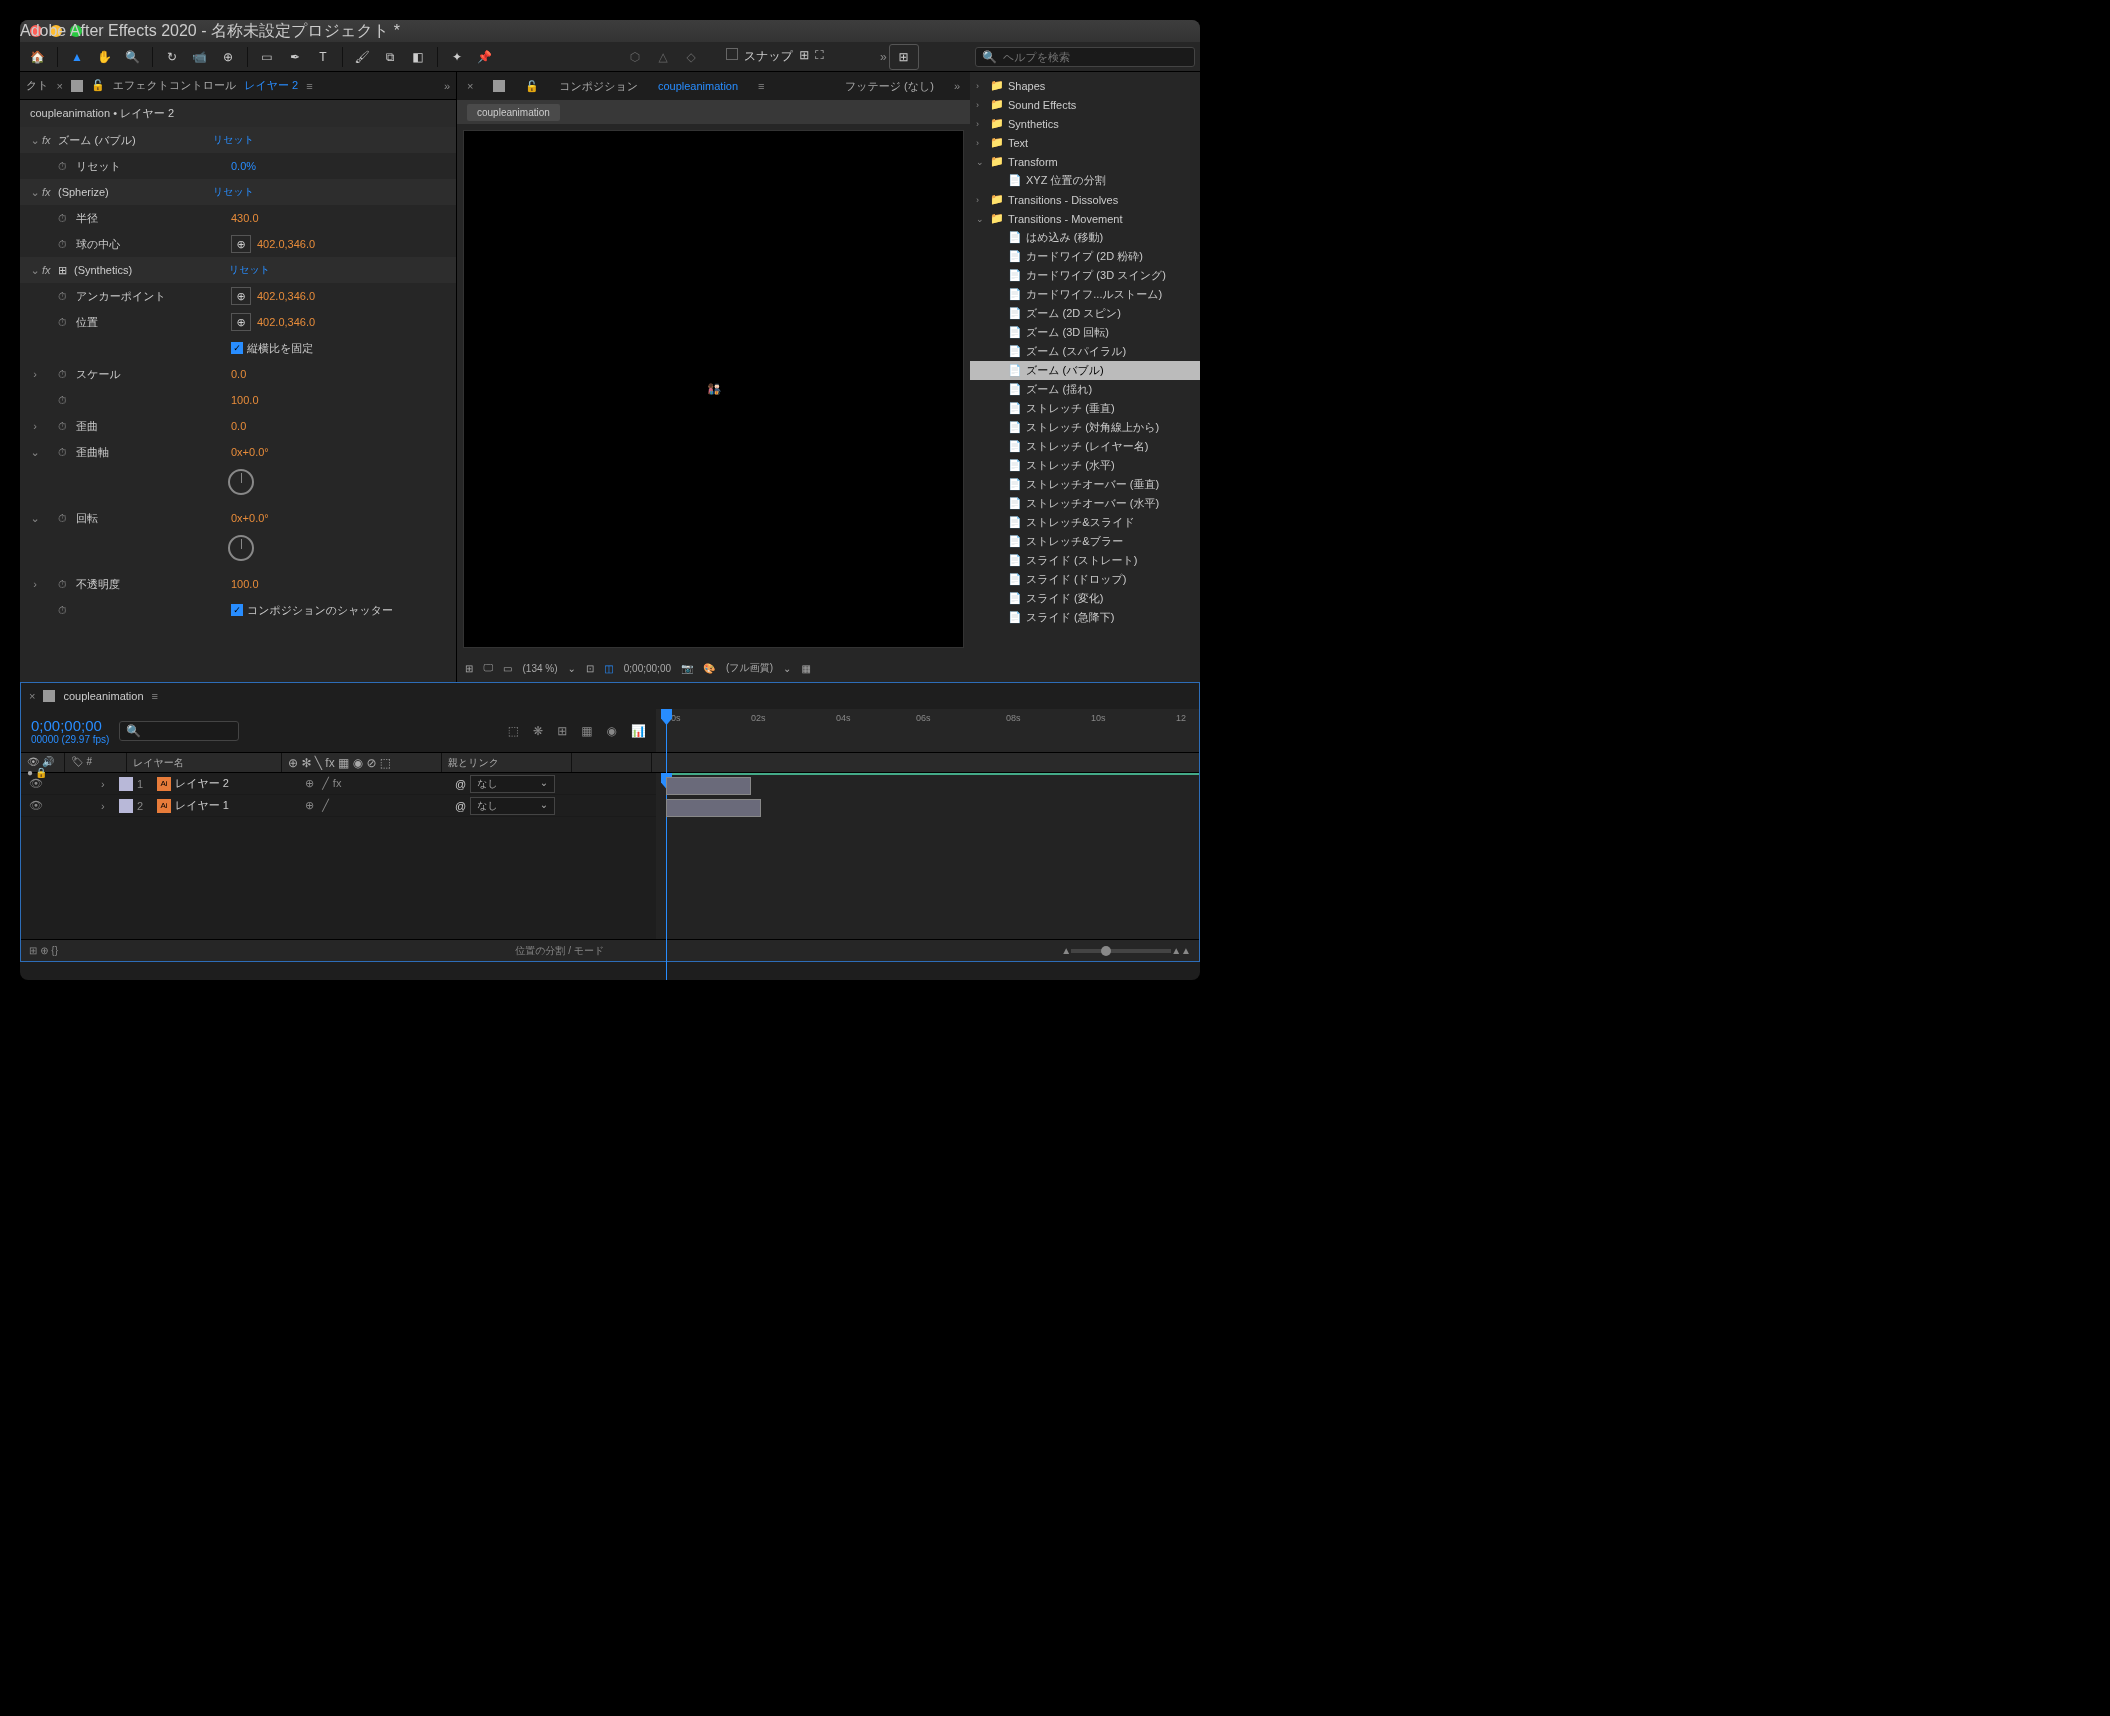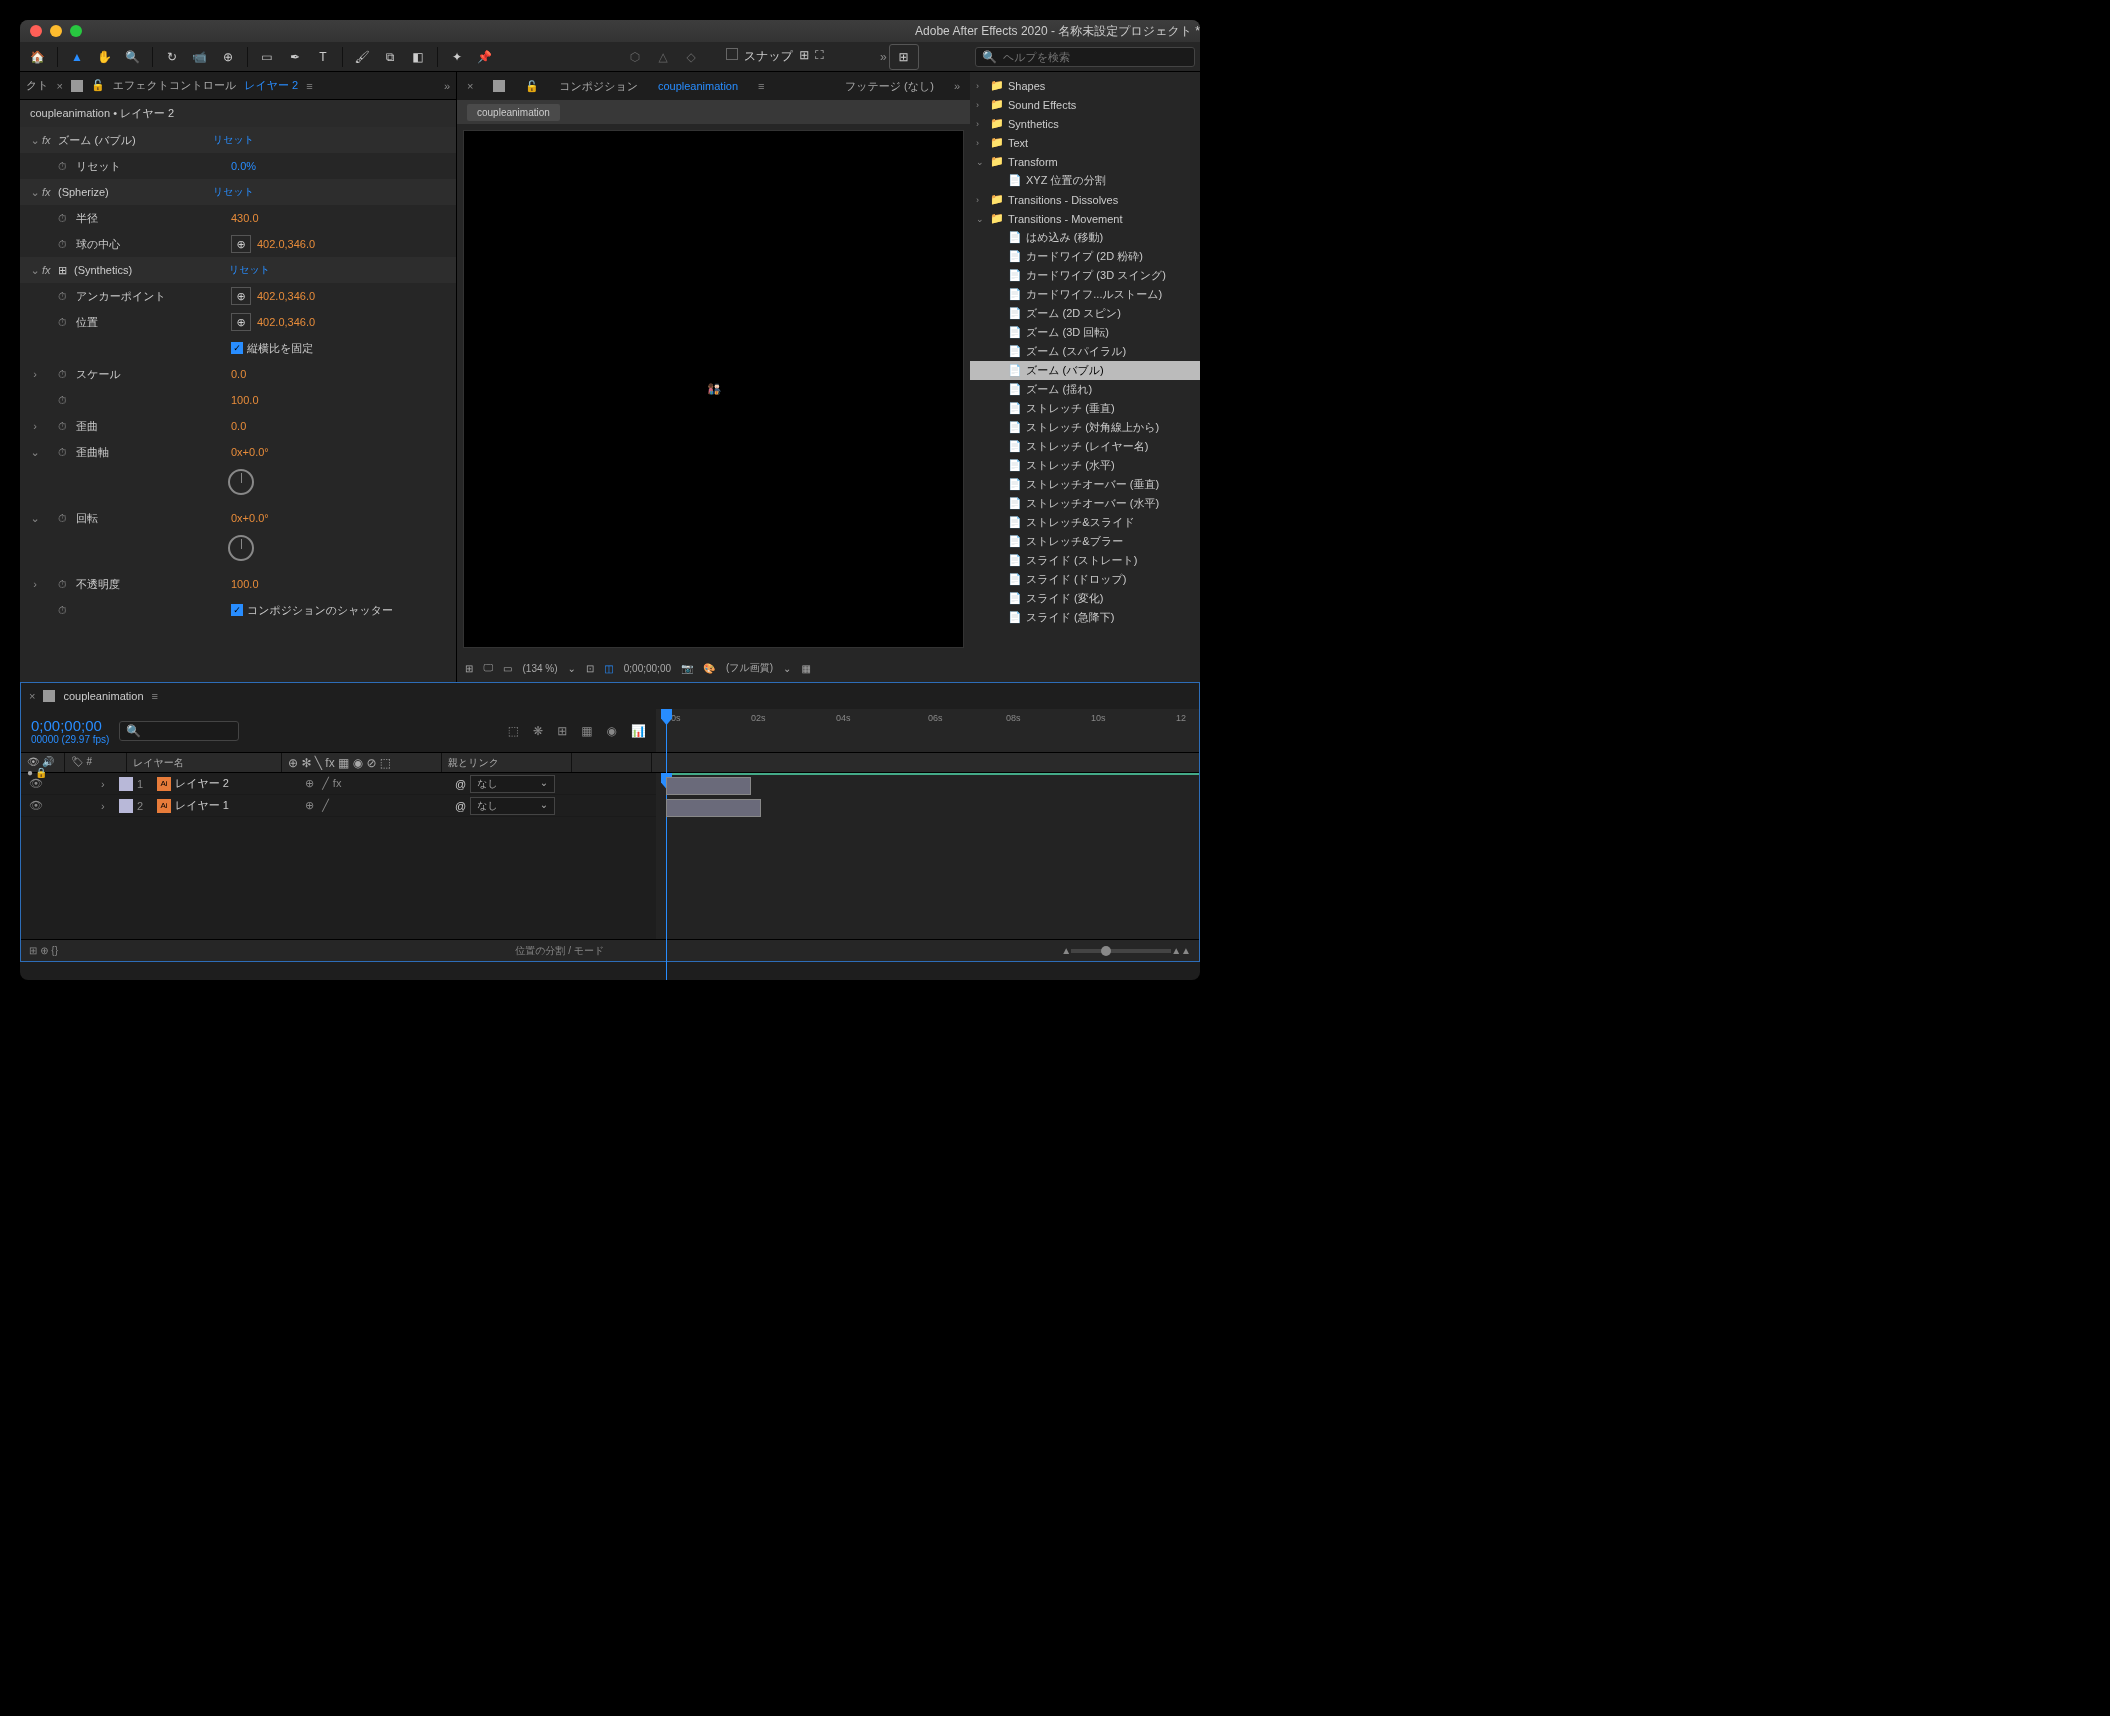--- a/index.html
+++ b/index.html
@@ -2,21 +2,21 @@
 <html><head>
 <meta charset="utf-8">
 <style>
 *{margin:0;padding:0;box-sizing:border-box;font-family:"Helvetica Neue",Arial,sans-serif;user-select:none}
 body{background:#000;width:1205px;height:980px;overflow:hidden;font-size:12px;color:#ccc}
 .window{position:absolute;left:20px;top:20px;width:1180px;height:960px;background:#1e1e1e;border-radius:8px;box-shadow:0 10px 40px rgba(0,0,0,.6);overflow:hidden}
 .titlebar{height:22px;background:linear-gradient(#3d3d3d,#333);display:flex;align-items:center;position:relative}
 .traffic{display:flex;gap:8px;margin-left:10px}
 .tl{width:12px;height:12px;border-radius:50%}
 .tl.r{background:#ff5f57}.tl.y{background:#febc2e}.tl.g{background:#28c840}
-.title{position:absolute;left:0;right:0;text-align:right;font-size:12px;color:#ccc}
+.title{position:absolute;left:0;right:0;text-align:left;font-size:16px;color:#ccc}
 .toolbar{height:30px;background:#262626;display:flex;align-items:center;border-bottom:1px solid #000;padding:0 5px;gap:2px}
 .tbtn{width:26px;height:26px;display:flex;align-items:center;justify-content:center;color:#ccc;border-radius:3px}
 .tbtn.active{color:#288dff}
 .tsep{width:1px;height:20px;background:#111;margin:0 4px}
 .search-help{flex:1;max-width:220px;margin-left:auto;display:flex;align-items:center;background:#1a1a1a;border:1px solid #444;border-radius:3px;padding:2px 6px;gap:6px}
 .search-help input{background:transparent;border:none;color:#ccc;font-size:11px;outline:none;flex:1}
 .main{display:flex;height:610px}
 .panel{background:#262626;display:flex;flex-direction:column;border-right:1px solid #000}
 .panel-tabs{height:28px;background:#1e1e1e;display:flex;align-items:center;padding:0 6px;font-size:11px;gap:8px;border-bottom:1px solid #000}
 .tab-label{color:#aaa}
@@ -528,21 +528,21 @@
           <span>◉</span>
           <span>📊</span>
         </div>
       </div>
       <div class="tl-right">
         <div class="work-area"></div>
         <div class="ruler" id="ruler">
             <span class="ruler-mark" style="left: 10px;">00s</span>
             <span class="ruler-mark" style="left: 95px;">02s</span>
             <span class="ruler-mark" style="left: 180px;">04s</span>
-            <span class="ruler-mark" style="left: 272px;">06s</span>
+            <span class="ruler-mark" style="left: 260px;">06s</span>
             <span class="ruler-mark" style="left: 350px;">08s</span>
             <span class="ruler-mark" style="left: 435px;">10s</span>
             <span class="ruler-mark" style="left: 520px;">12</span>
           </div>
         <div class="playhead"></div>
       </div>
     </div>
     <div class="cols-header">
       <div style="width:44px">👁 🔊 ● 🔒</div>
       <div style="width:62px">🏷 #</div>

